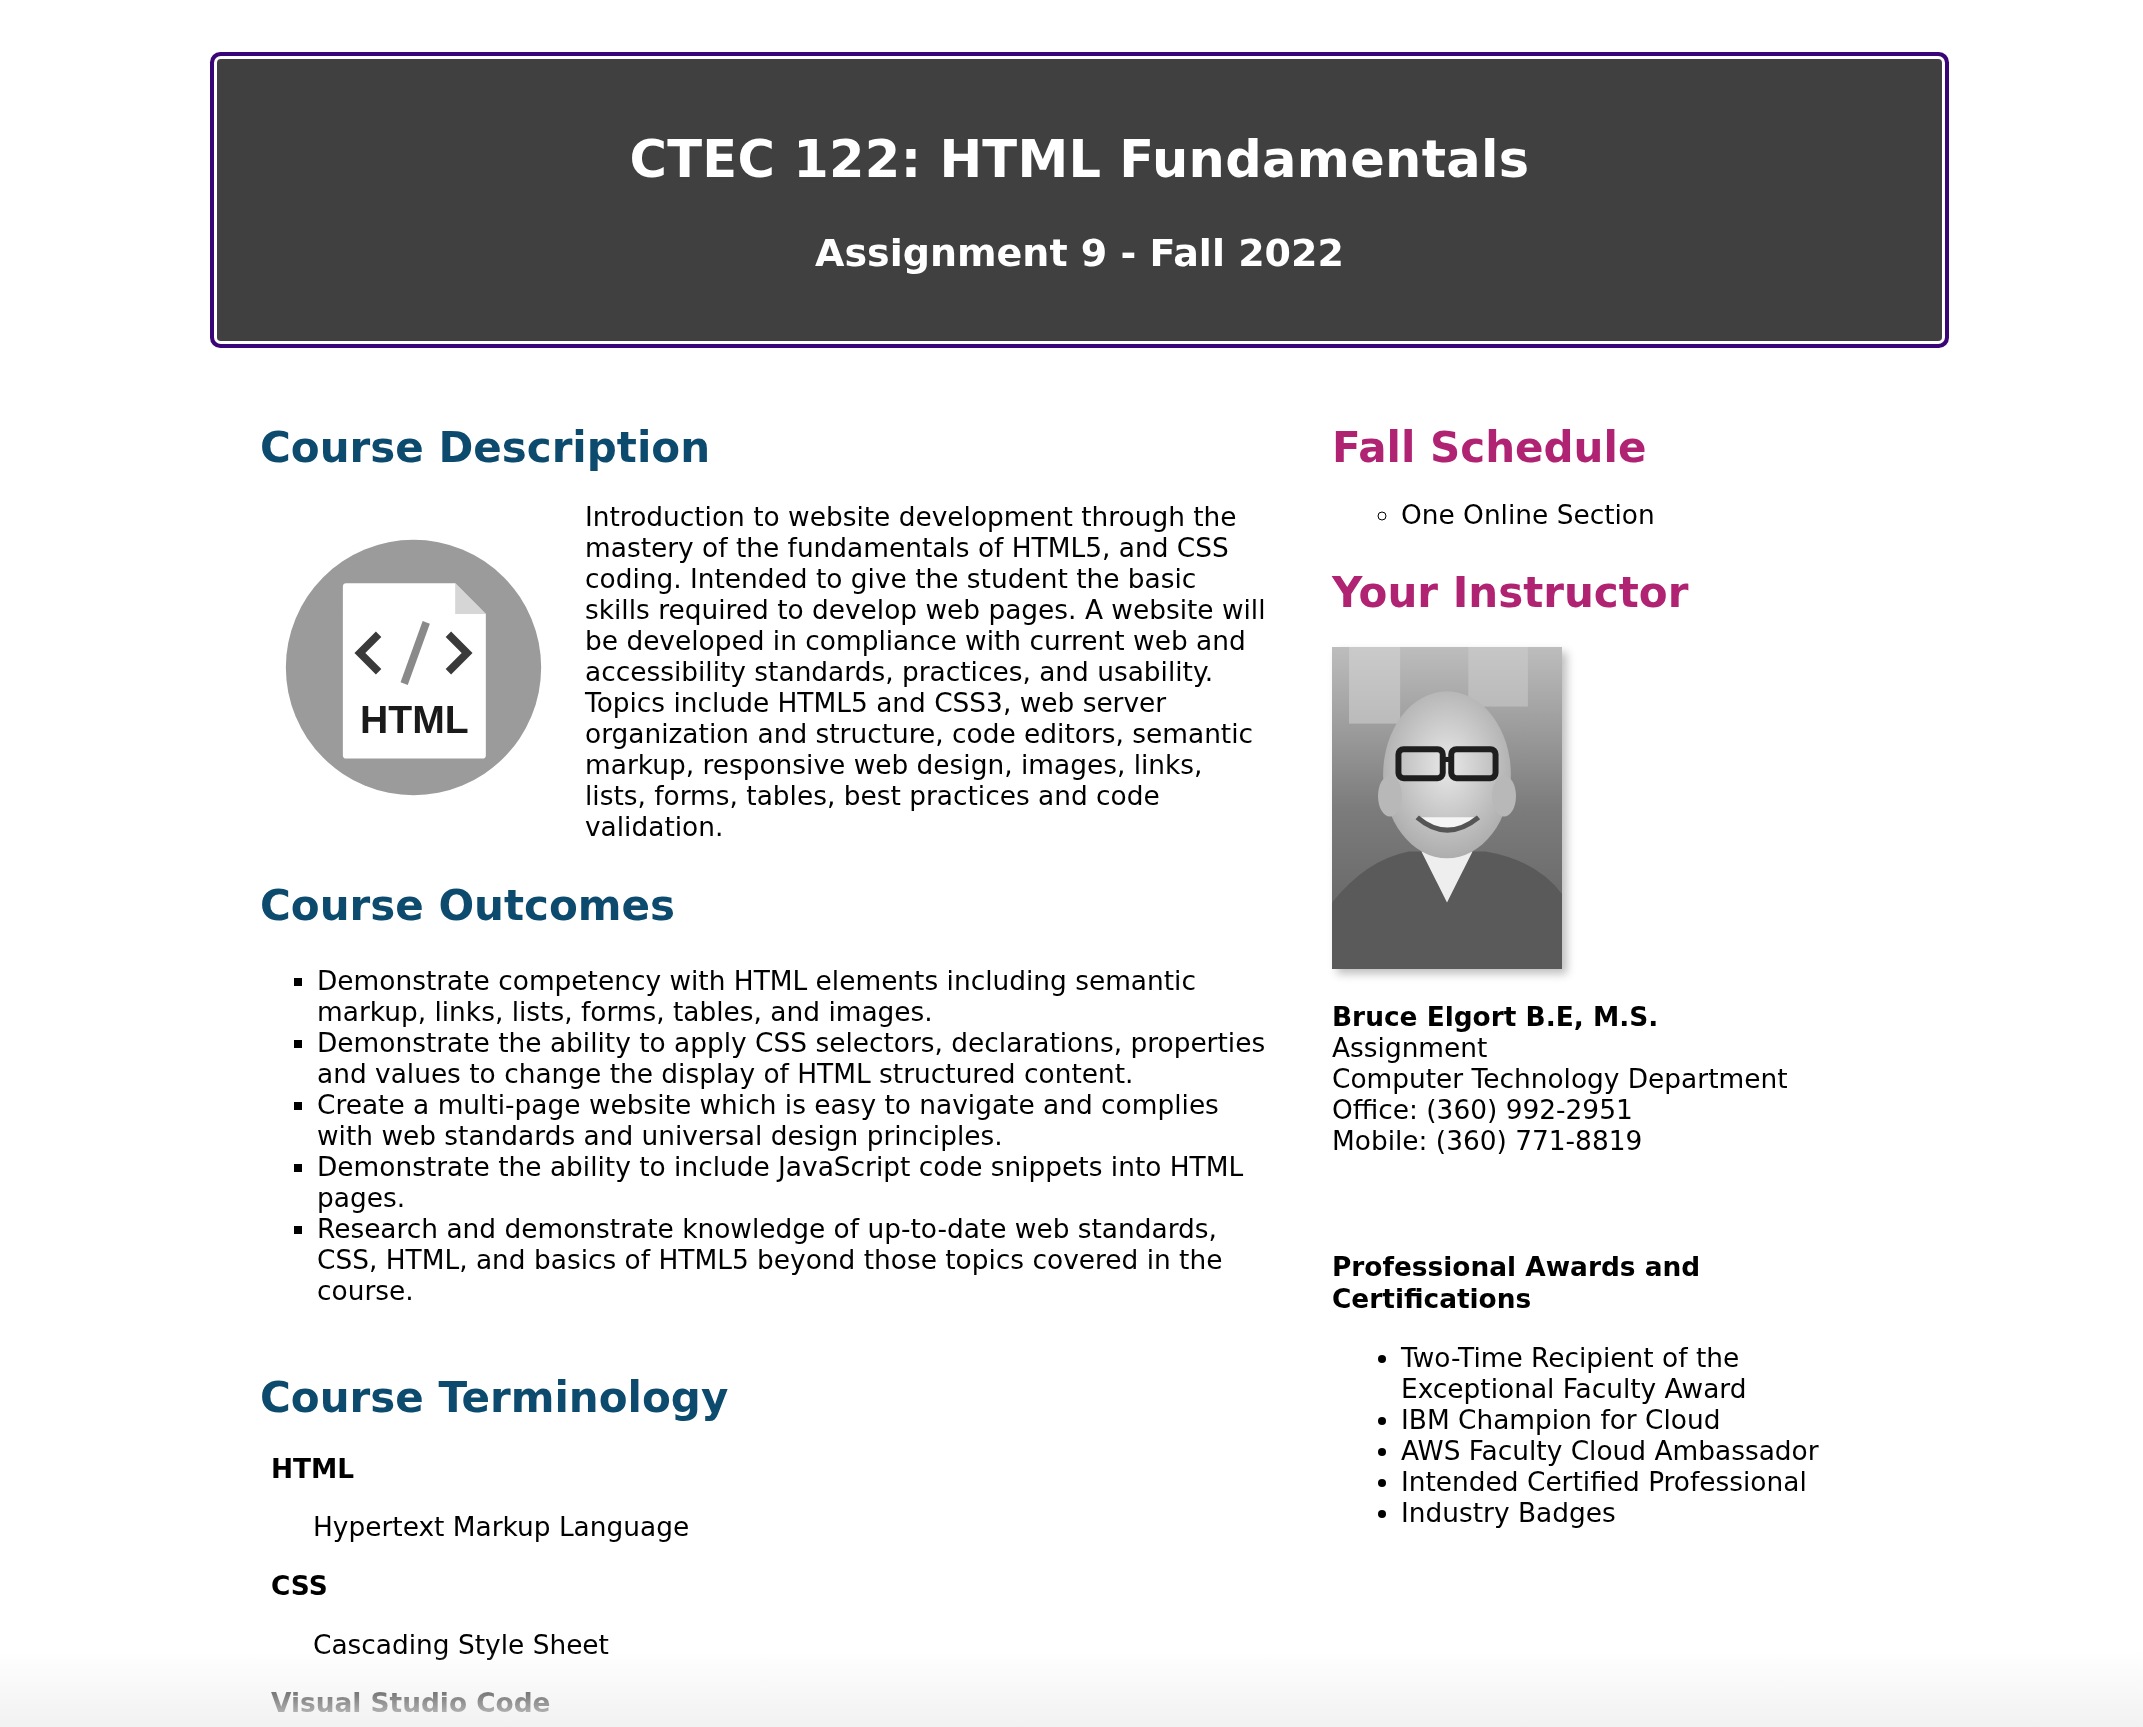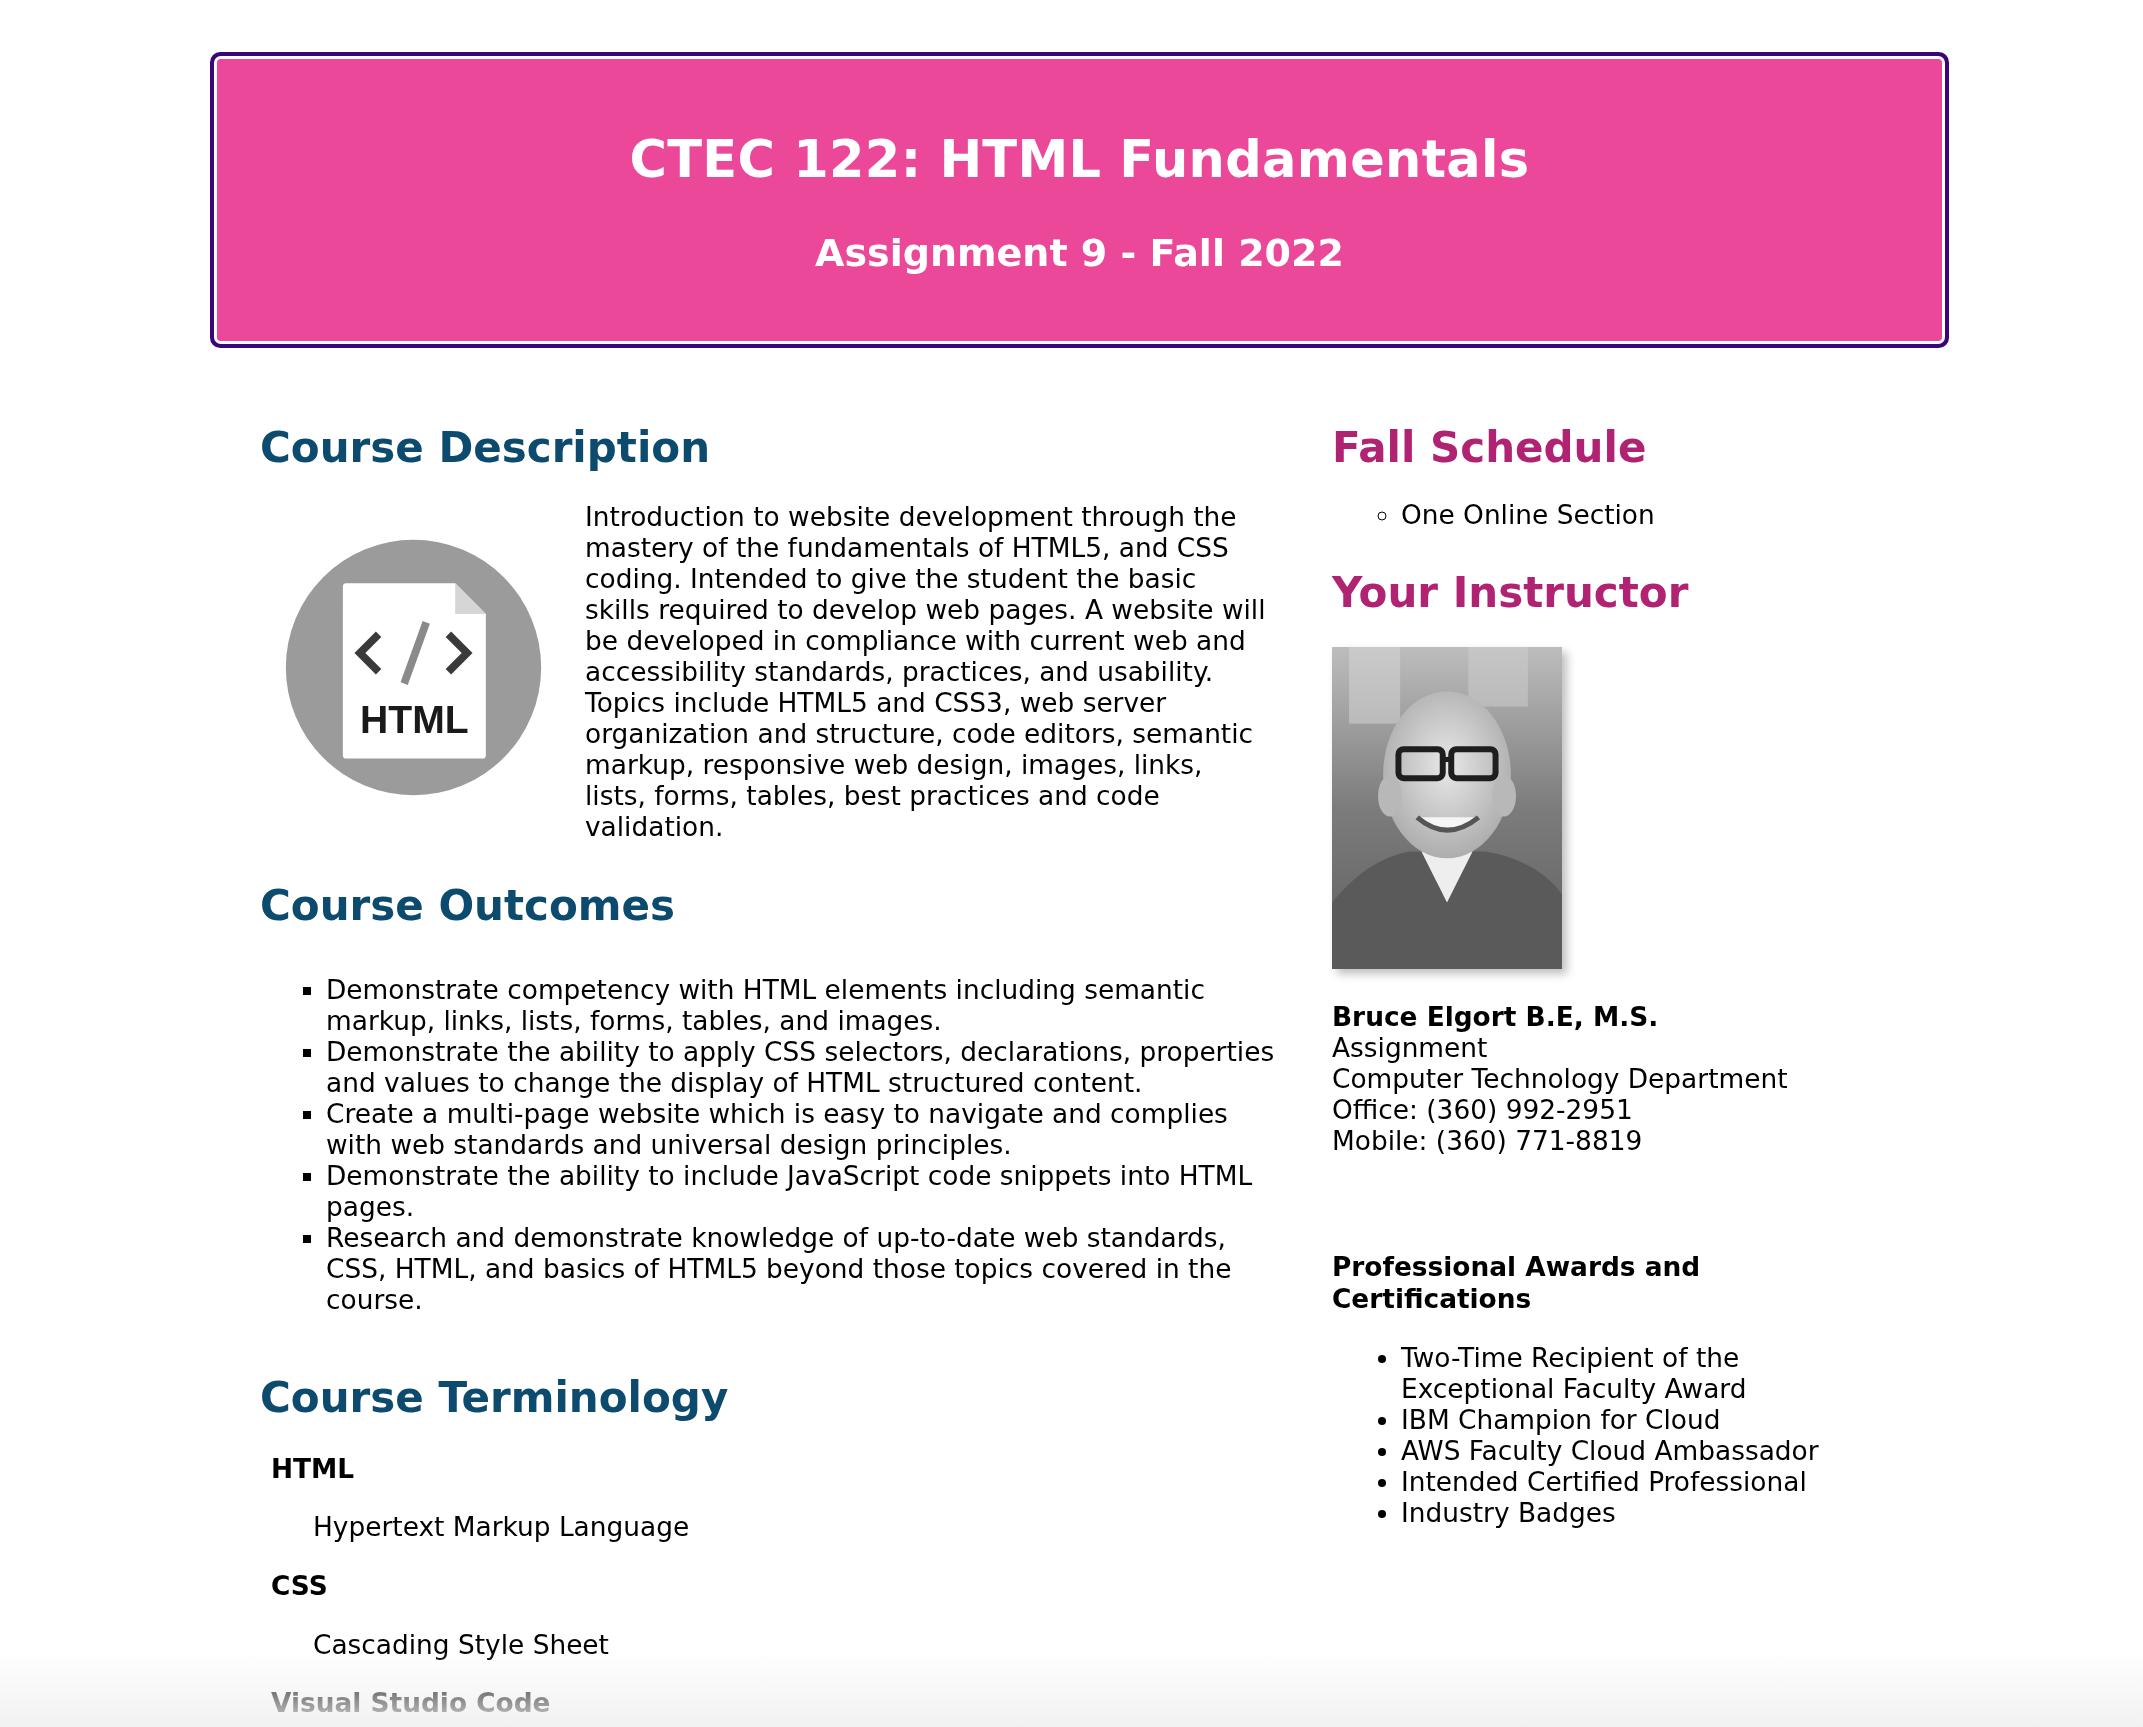--- a/index.html
+++ b/index.html
@@ -24,21 +24,21 @@
     left: 210px; top: 52px;
     width: 1739px; height: 296px;
     background: #3a0677;
     border-radius: 10.2px;
     padding: 4.3px;
   }
   .header-inner {
     width: 100%; height: 100%;
     border: 3.4px solid #ffffff;
     border-radius: 6.8px;
-    background: #ec4899;
+    background: #404040;
     text-align: center;
     color: #fff;
     position: relative;
   }
   .header h1 {
     position: absolute; left: 0; right: 0; top: 75px;
     margin: 0;
     font-size: 51px; font-weight: bold; line-height: 1;
     letter-spacing: 0.3px;
   }
@@ -58,21 +58,21 @@
   .desc-icon {
     position: absolute; left: 41px; top: 539px;
     width: 257px; height: 257px;
   }
   .desc-text {
     position: absolute; left: 341px; top: 501px; width: 681px;
     margin: 0; font-size: 26.4px; line-height: 31px;
   }
   .outcomes {
     position: absolute; left: 0; top: 961px; width: 1022px;
-    margin: 13px; padding: 0 0 0 69px;
+    margin: 4px; padding: 0 0 0 69px;
     list-style: square;
     font-size: 26.4px; line-height: 31px;
   }
   .outcomes li { padding-left: 0; }
   .terms { position: absolute; left: 0; top: 1448px; margin: 0; width: 1022px; }
   .terms dt {
     position: absolute; left: 27px; font-size: 26.4px; font-weight: bold; line-height: 1; white-space: nowrap;
   }
   .terms dd {
     position: absolute; left: 69px; margin: 0; font-size: 26.4px; line-height: 1; white-space: nowrap;

